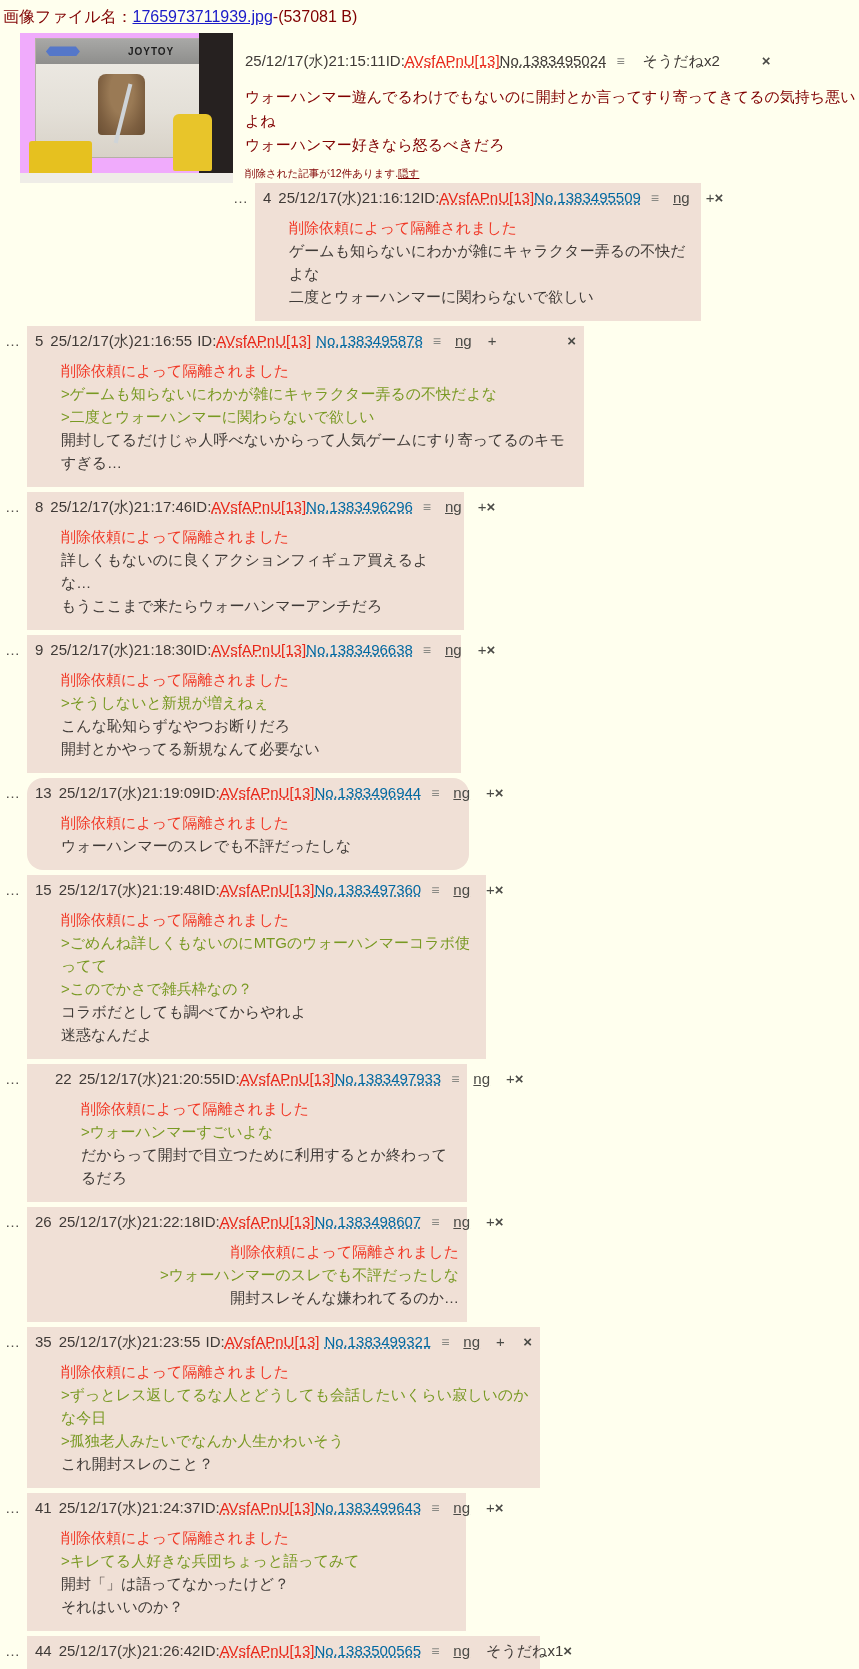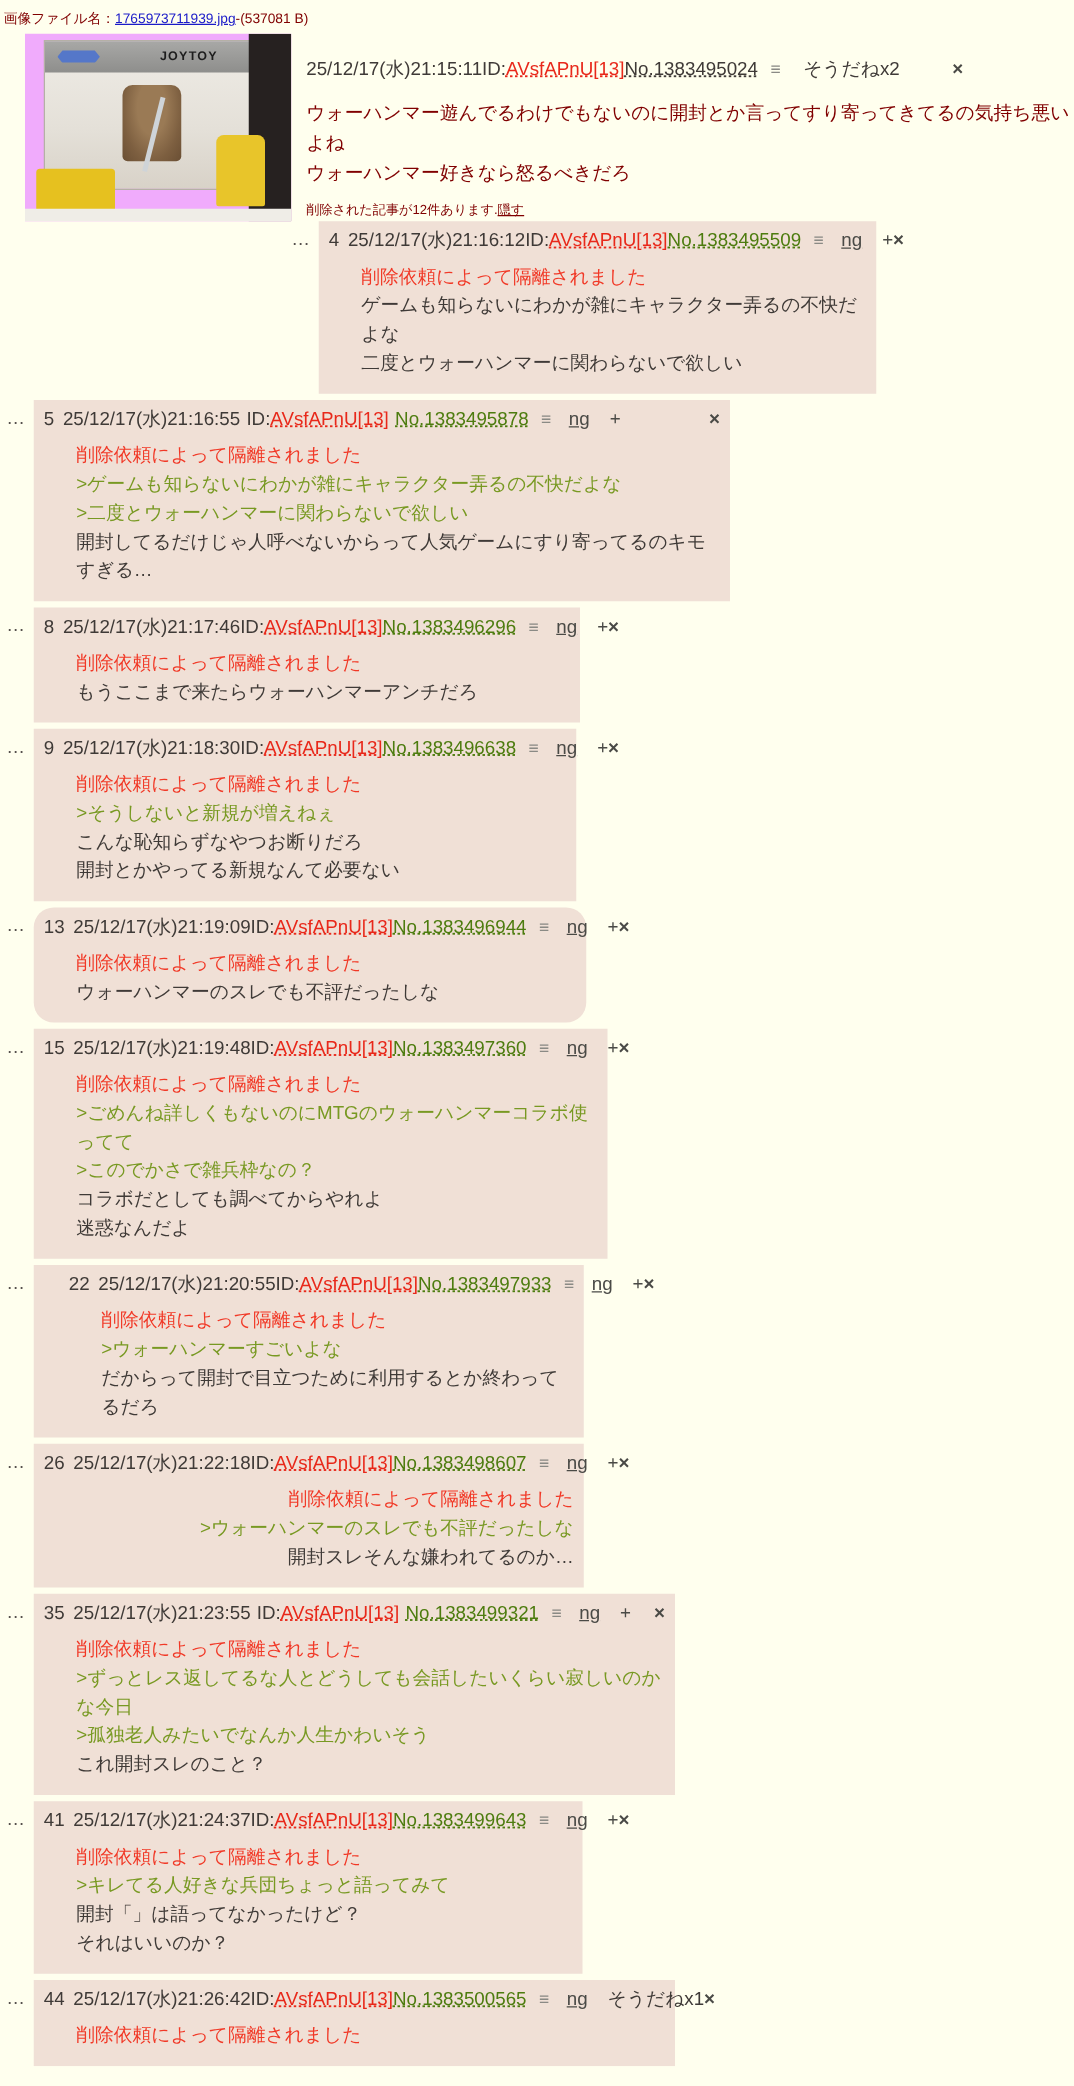--- a/index.html
+++ b/index.html
@@ -7,21 +7,21 @@
   body {
     width: 859px;
     font-family: "Liberation Sans", "DejaVu Sans", sans-serif;
     color: #3f3a37;
     font-size: 15px;
     overflow-x: hidden;
   }
   .page { width: 859px; padding: 4px 0 0 0; }
 
   
-  .filebar { margin: 3px 0 2px 3px; color:#800000; font-size:11px; }
+  .filebar { margin: 3px 0 2px 3px; color:#800000; font-size:16px; }
   .filebar a { color:#1b1bc8; text-decoration: underline; }
 
   
   .op-section { display:flex; align-items:flex-start; }
   .thumb {
     width: 213px; height: 150px; margin: 3px 0 0 20px; flex: 0 0 auto;
     position: relative; background: #f0abfc; overflow: hidden; cursor: pointer;
   }
   .thumb .photo-box { position:absolute; left:7%; top:3%; width:86%; height:80%;
     background: linear-gradient(180deg,#efece6 0%, #e4e0d8 60%, #d8d2c8 100%);
@@ -51,21 +51,21 @@
   .deleted-notice { margin: 10px 0 2px 0; font-size:10.5px; color:#800000; }
   .deleted-notice a { color:#800000; text-decoration:underline; cursor:pointer; }
 
   
   .reply-row { display:flex; align-items:flex-start; margin: 5px 0 0 5px; }
   .menu-dots { color:#55504c; flex:0 0 auto; margin-top:7px; margin-right:7px; cursor:pointer; font-size:15px; line-height:15px; }
   .reply-box { background:#f0e0d6; padding: 6px 8px 13px 8px; flex:0 0 auto; }
   .reply-header { display:flex; align-items:baseline; white-space:nowrap; font-size:15px; color:#3f3a37; }
   .reply-header .rnum { margin-right:7px; }
   .reply-header .idlink { color:#e8281a; text-decoration:underline; text-decoration-style:dotted; cursor:pointer; }
-  .reply-header .nolink { color:#4d7c0f; text-decoration:underline; text-decoration-style:dotted; cursor:pointer; }
+  .reply-header .nolink { color:#0369a1; text-decoration:underline; text-decoration-style:dotted; cursor:pointer; }
   .reply-header .ng { margin-left:14px; color:#4a4a46; text-decoration:underline; cursor:pointer; }
   .reply-header .plus { margin-left:16px; color:#4a4a46; cursor:pointer; }
   .reply-header .soudane { margin-left:16px; }
   .reply-body { margin: 8px 0 0 26px; line-height:23px; word-break: break-all; }
   .line.del { color:#f13826; }
   .line.q { color:#789922; }
   .line.p { color:#3f3a37; }
 
   .sp { display:inline-block; width:5px; }
 </style>
@@ -182,20 +182,21 @@
             <span class="sp"></span>
         <span class="nolink">No.1383496296</span>
         <span class="menu-icon">≡</span>
         <span class="ng">ng</span>
         <span class="plus">+</span>
 
         <span class="close-x">×</span>
       </div>
       <div class="reply-body">
             <div class="line del">削除依頼によって隔離されました</div>
+            <div class="line p">詳しくもないのに良くアクションフィギュア買えるよな…</div>
             <div class="line p">もうここまで来たらウォーハンマーアンチだろ</div>
           </div>
     </div>
   </div>
 
   <div class="reply-row">
     <span class="menu-dots">…</span>
     <div class="reply-box" style="width: 434px;">
       <div class="reply-header">
         <span class="rnum">9</span>

